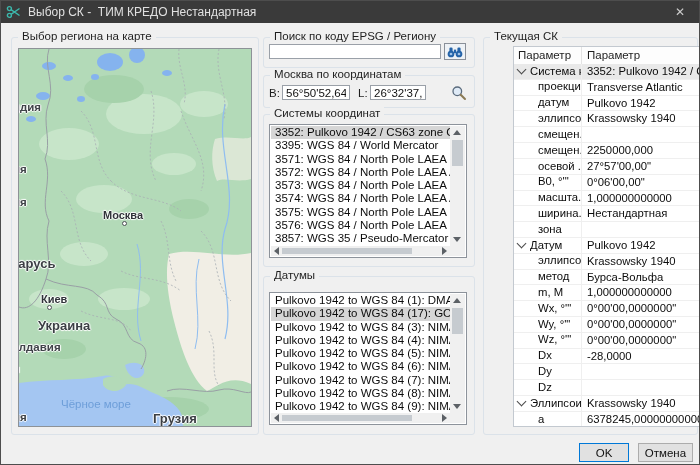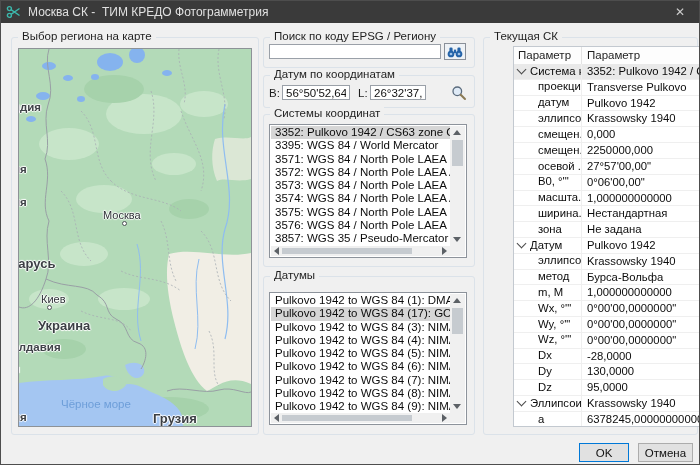--- a/index.html
+++ b/index.html
@@ -11,21 +11,21 @@
   .title-text{color:#e0e0e0;font-size:12px;margin-left:6px;white-space:pre;}
   .close-btn{margin-left:auto;width:38px;height:22px;color:#cccccc;font-size:12px;display:flex;align-items:center;justify-content:center;cursor:default;}
   
   .groupbox{position:absolute;border:1px solid #dbe2e9;border-radius:3px;}
   .gb-label{position:absolute;top:-8px;left:6px;background:#f0f0f0;padding:0 4px;font-size:11.5px;color:#1e1e1e;white-space:nowrap;}
   
   .map{position:absolute;left:17px;top:47px;width:232px;height:377px;border:1px solid #8d9297;overflow:hidden;background:#b3dab8;}
   .mlabel{position:absolute;white-space:nowrap;color:#3f4348;font-weight:bold;font-size:11.5px;
           text-shadow:-1px 0 1px #fff,1px 0 1px #fff,0 -1px 1px #fff,0 1px 1px #fff;}
   .mlabel.country-lg{font-size:13px;color:#3b3f44;}
-  .mlabel.city{font-weight:normal;font-size:11px;color:#2f3338;}
+  .mlabel.city{font-weight:bold;font-size:11px;color:#2f3338;}
   .mlabel.water{font-weight:normal;font-size:11.5px;color:#6d9ed9;text-shadow:none;}
   .map-marker{position:absolute;width:5px;height:5px;border:1.5px solid #4e5257;border-radius:50%;background:#fff;box-sizing:border-box;}
   
   .textinput{position:absolute;background:#fff;border:1px solid #9aa0a8;font-size:11.5px;font-family:"Liberation Sans",sans-serif;
              padding:0 3px;box-sizing:border-box;height:15px;color:#111;}
   .coord-label{position:absolute;font-size:11.5px;color:#1e1e1e;}
   .tool-btn{position:absolute;width:22px;height:17px;background:#eef2f6;border:1px solid #8a9099;display:flex;
             align-items:center;justify-content:center;box-sizing:border-box;}
   .flat-icon{position:absolute;display:flex;align-items:center;justify-content:center;}
   
@@ -65,21 +65,21 @@
 <body>
 
 <div class="window">
 
   <div class="titlebar">
     <svg class="app-icon" viewBox="0 0 16 16">
       <circle cx="3.4" cy="4.6" r="2" fill="none" stroke="#3cb8ac" stroke-width="1.4"></circle>
       <circle cx="3.4" cy="11.4" r="2" fill="none" stroke="#3cb8ac" stroke-width="1.4"></circle>
       <path d="M5 5.6 L13.5 11.5 M5 10.4 L13.5 4.5" stroke="#3cb8ac" stroke-width="1.4" fill="none"></path>
     </svg>
-    <span class="title-text">Москва СК -  ТИМ КРЕДО Фотограмметрия</span>
+    <span class="title-text">Выбор СК -  ТИМ КРЕДО Нестандартная</span>
     <div class="close-btn">✕</div>
   </div>
 
   <div class="groupbox" style="left:10px;top:36px;width:246px;height:396px;">
     <span class="gb-label">Выбор региона на карте</span>
   </div>
   <div class="map" id="map">
     <svg width="232" height="377" viewBox="0 0 232 377">
       <rect width="232" height="377" fill="#b3dab8"></rect>
       <g fill="#c7e5c9">
@@ -154,21 +154,21 @@
         <circle cx="15" cy="9.5" r="4.2" fill="#2563a8"></circle>
       <rect x="3" y="1.5" width="4" height="6" rx="1.5" fill="#2563a8"></rect>
       <rect x="13" y="1.5" width="4" height="6" rx="1.5" fill="#2563a8"></rect>
       <rect x="8.6" y="4" width="2.8" height="4.5" fill="#2563a8"></rect>
       <circle cx="5" cy="9.5" r="1.7" fill="#9fc2e8"></circle>
         <circle cx="15" cy="9.5" r="1.7" fill="#9fc2e8"></circle>
     </svg>
   </div>
 
   <div class="groupbox" style="left:262px;top:74px;width:210px;height:31px;">
-    <span class="gb-label">Датум по координатам</span>
+    <span class="gb-label">Москва по координатам</span>
   </div>
   <span class="coord-label" style="left:268px;top:86px;">B:</span>
   <input class="textinput" style="left: 281px; top: 84px; width: 68px;" value="56°50'52,64&quot;">
   <span class="coord-label" style="left:357px;top:86px;">L:</span>
   <input class="textinput" style="left: 369px; top: 84px; width: 56px;" value="26°32'37,98&quot;">
   <div class="flat-icon" style="left:449px;top:83px;width:17px;height:17px;">
     <svg width="16" height="16" viewBox="0 0 16 16">
       <circle cx="6.3" cy="6.3" r="4.3" fill="#dfeaf6" stroke="#5a6b7d" stroke-width="1.3"></circle>
       <line x1="9.7" y1="9.7" x2="14" y2="14" stroke="#8a7a55" stroke-width="2" stroke-linecap="round"></line>
     </svg>
@@ -245,42 +245,41 @@
             <span class="chev"></span>
             <span>Система ко...</span>
           </span>
           <span class="value-cell">3352: Pulkovo 1942 / CS63 ...</span>
         </div>
         <div class="trow">
           <span class="param-cell">
             <span class="indent"></span>
             <span>проекция</span>
           </span>
-          <span class="value-cell">Transverse Pulkovo</span>
+          <span class="value-cell">Transverse Atlantic</span>
         </div>
         <div class="trow">
           <span class="param-cell">
             <span class="indent"></span>
             <span>датум</span>
           </span>
           <span class="value-cell">Pulkovo 1942</span>
         </div>
         <div class="trow">
           <span class="param-cell">
             <span class="indent"></span>
             <span>эллипсо...</span>
           </span>
           <span class="value-cell">Krassowsky 1940</span>
         </div>
         <div class="trow">
           <span class="param-cell">
             <span class="indent"></span>
             <span>смещен...</span>
           </span>
-          <span class="value-cell">0,000</span>
         </div>
         <div class="trow">
           <span class="param-cell">
             <span class="indent"></span>
             <span>смещен...</span>
           </span>
           <span class="value-cell">2250000,000</span>
         </div>
         <div class="trow">
           <span class="param-cell">
@@ -308,21 +307,20 @@
             <span class="indent"></span>
             <span>ширина...</span>
           </span>
           <span class="value-cell">Нестандартная</span>
         </div>
         <div class="trow">
           <span class="param-cell">
             <span class="indent"></span>
             <span>зона</span>
           </span>
-          <span class="value-cell">Не задана</span>
         </div>
         <div class="trow">
           <span class="param-cell">
             <span class="chev"></span>
             <span>Датум</span>
           </span>
           <span class="value-cell">Pulkovo 1942</span>
         </div>
         <div class="trow">
           <span class="param-cell">
@@ -371,28 +369,26 @@
             <span class="indent"></span>
             <span>Dx</span>
           </span>
           <span class="value-cell">-28,0000</span>
         </div>
         <div class="trow">
           <span class="param-cell">
             <span class="indent"></span>
             <span>Dy</span>
           </span>
-          <span class="value-cell">130,0000</span>
         </div>
         <div class="trow">
           <span class="param-cell">
             <span class="indent"></span>
             <span>Dz</span>
           </span>
-          <span class="value-cell">95,0000</span>
         </div>
         <div class="trow">
           <span class="param-cell">
             <span class="chev"></span>
             <span>Эллипсоид</span>
           </span>
           <span class="value-cell">Krassowsky 1940</span>
         </div>
         <div class="trow">
           <span class="param-cell">

